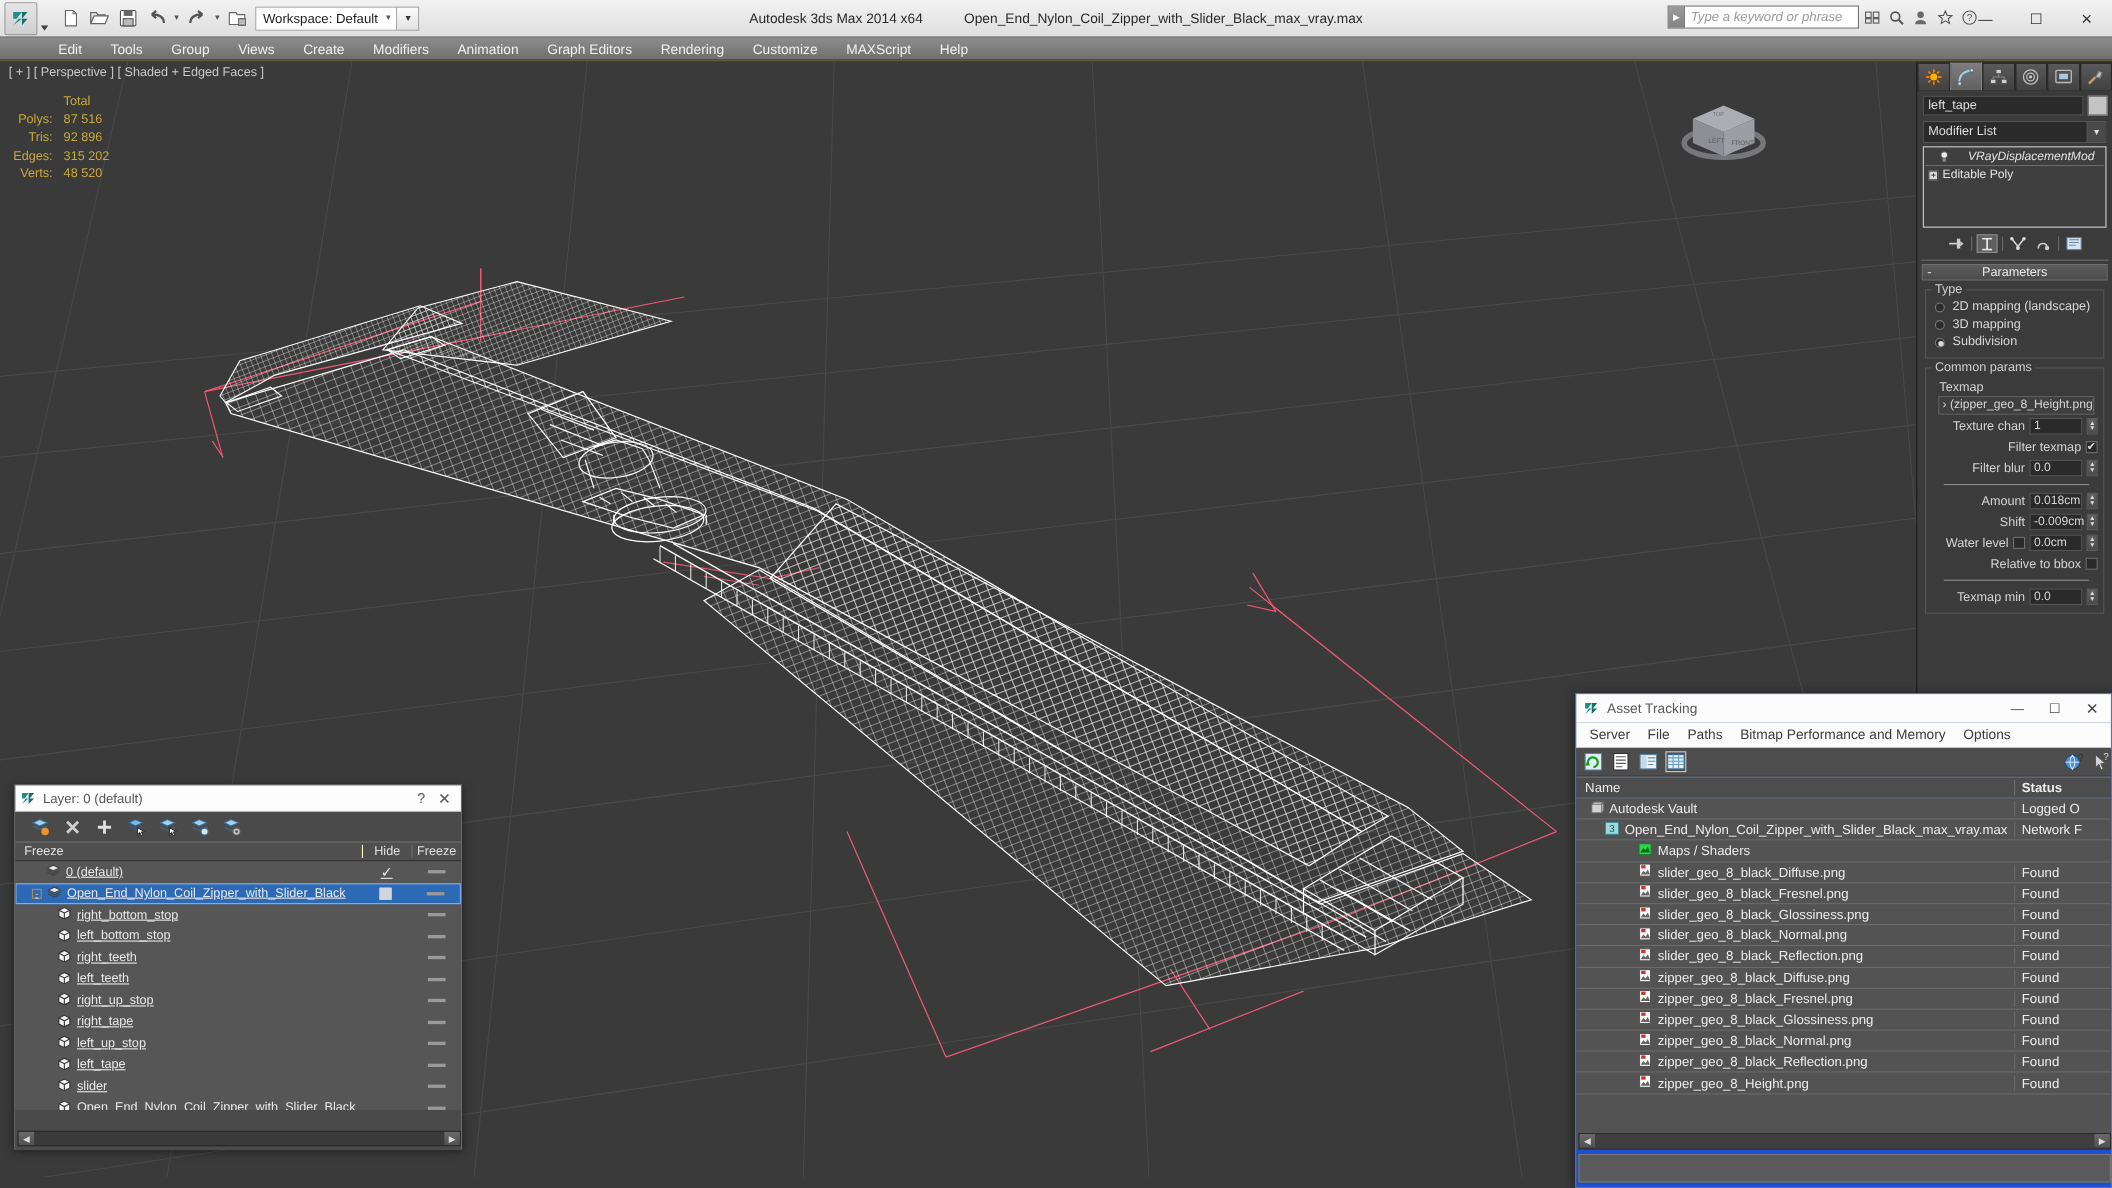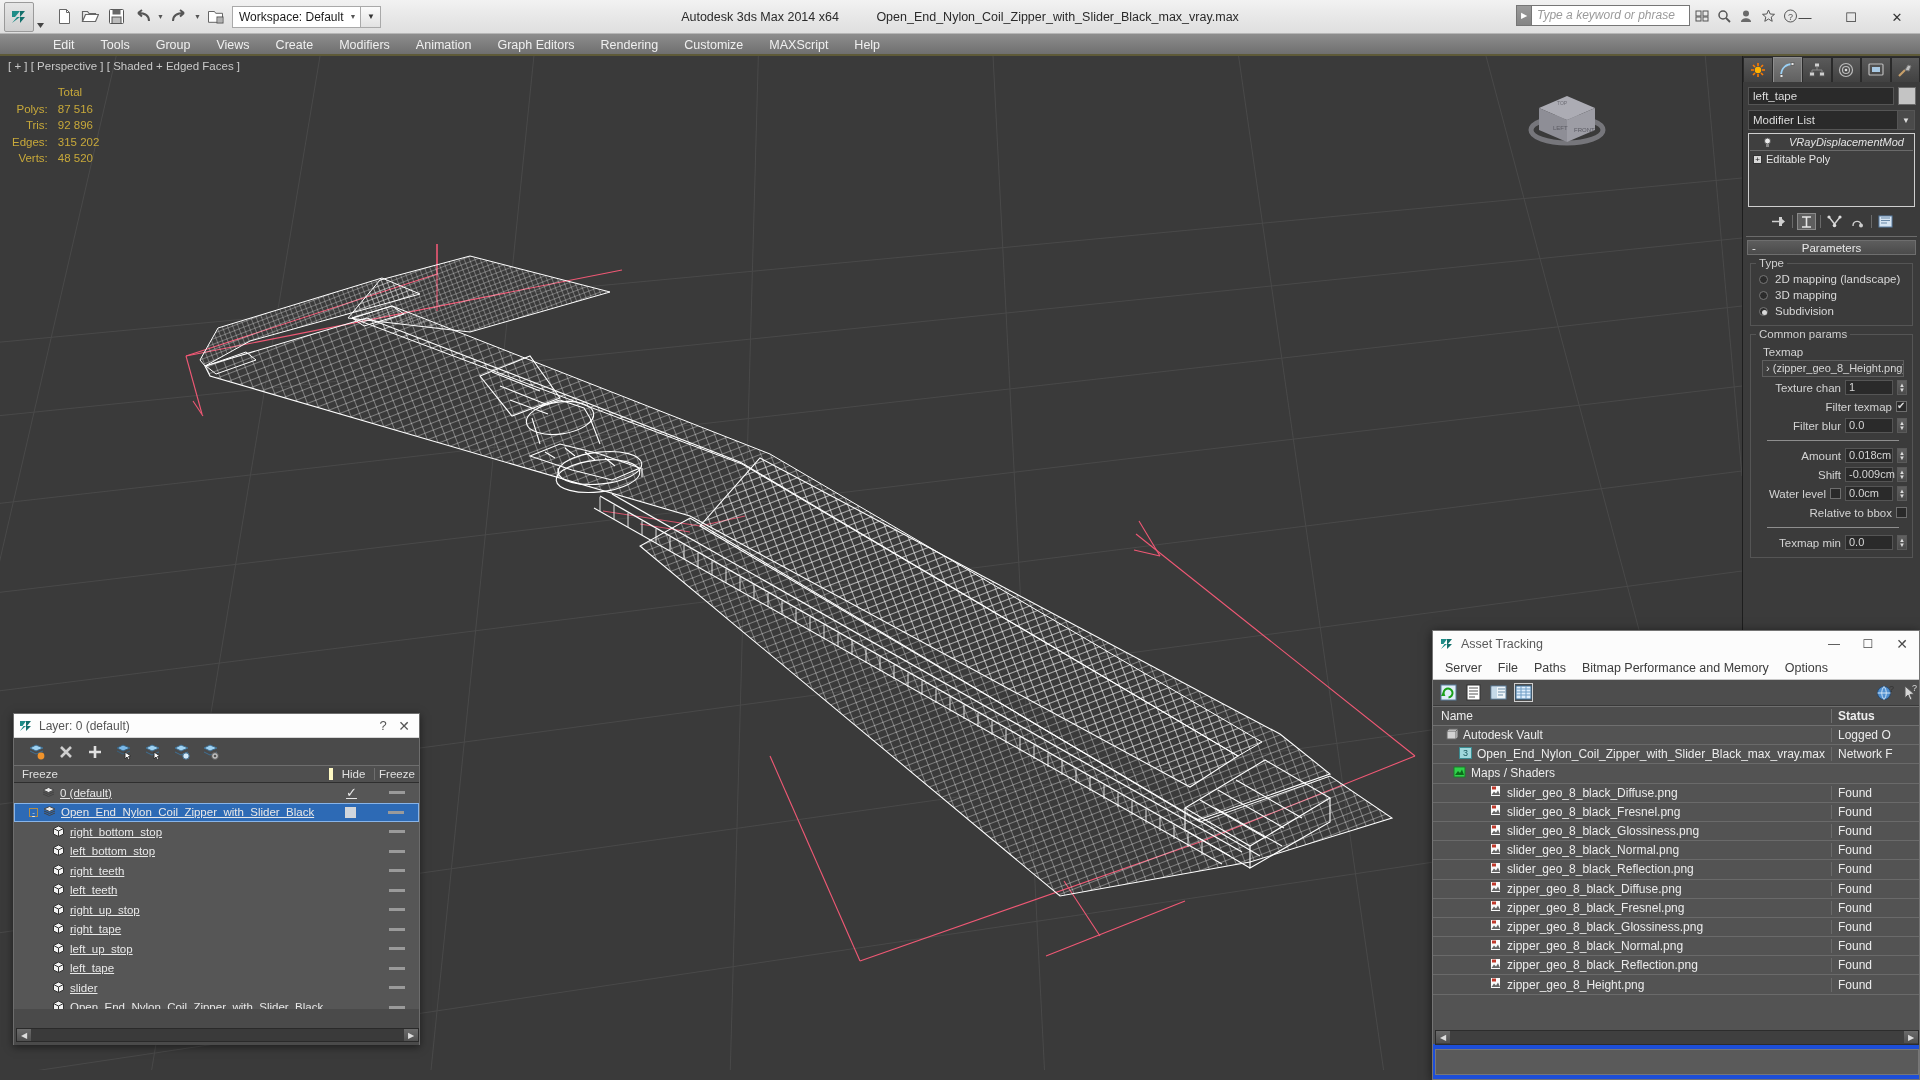--- a/index.html
+++ b/index.html
@@ -173,21 +173,21 @@
   .ld-title .tx{flex:1;color:#555;font-size:12px;}
   .ld-title .q{width:20px;text-align:center;color:#555;font-size:13px;}
   .ld-title .x{width:22px;text-align:center;color:#555;font-size:14px;}
   .ld-tools{height:27px;display:flex;align-items:center;gap:11px;padding-left:14px;background:#4a4a4a;}
   .ld-tb{width:18px;height:18px;display:flex;align-items:center;justify-content:center;}
   .ld-head{
     height:18px;background:#4f4f4f;border-top:1px solid #6e6e6e;border-bottom:1px solid #2e2e2e;
     display:flex;align-items:center;font-size:11.5px;color:#e0e0e0;
   }
   .ld-head .c1{flex:1;padding-left:8px;}
-  .ld-head .c2{width:45px;text-align:center;border-left:4px solid #fef9c3;}
+  .ld-head .c2{width:45px;text-align:center;border-left:1px solid #fef9c3;}
   .ld-head .c3{width:45px;text-align:center;border-left:1px solid #6e6e6e;}
   .ld-list{height:226px;background:#565656;overflow:hidden;position:relative;}
   .lrow{height:19.5px;display:flex;align-items:center;font-size:11.5px;color:#e8e8e8;text-decoration:underline;}
   .lrow.sel{background:#2d6ab5;border:1px solid #88b4e8;}
   .lrow .nm{flex:1;display:flex;align-items:center;gap:5px;}
   .lrow .cc{width:45px;display:flex;align-items:center;justify-content:center;}
   .lrow .cc3{width:45px;display:flex;align-items:center;justify-content:center;}
   .dash{width:16px;height:3px;background:#9a9a9a;}
   .expander{width:9px;height:9px;border:1px solid #b08d4a;color:#d8d8d8;font-size:8px;
     line-height:7px;text-align:center;flex:none;}
@@ -1032,21 +1032,21 @@
           <span class="n" style="padding-left:26px">
             <span><svg width="13" height="12">
                 <rect x="0.5" y="0.5" width="12" height="11" fill="#9fd8dc" stroke="#3a8a90"></rect>
                 <text x="6.5" y="9" font-size="9" fill="#18585c" text-anchor="middle" font-family="Liberation Sans">3</text>
               </svg></span>
             <span>Open_End_Nylon_Coil_Zipper_with_Slider_Black_max_vray.max</span>
           </span>
           <span class="s">Network F</span>
         </div>
         <div class="arow">
-          <span class="n" style="padding-left:20px">
+          <span class="n" style="padding-left:56px">
             <span><svg width="13" height="12">
                 <rect x="1" y="1" width="11" height="10" fill="#2fd24a" stroke="#1c7a2b"></rect>
                 <path d="M2 9 L5 5 L7 7 L9 3.5 L11 9 Z" fill="#0d6b1c"></path>
               </svg></span>
             <span>Maps / Shaders</span>
           </span>
           <span class="s"></span>
         </div>
         <div class="arow">
           <span class="n" style="padding-left:56px">

